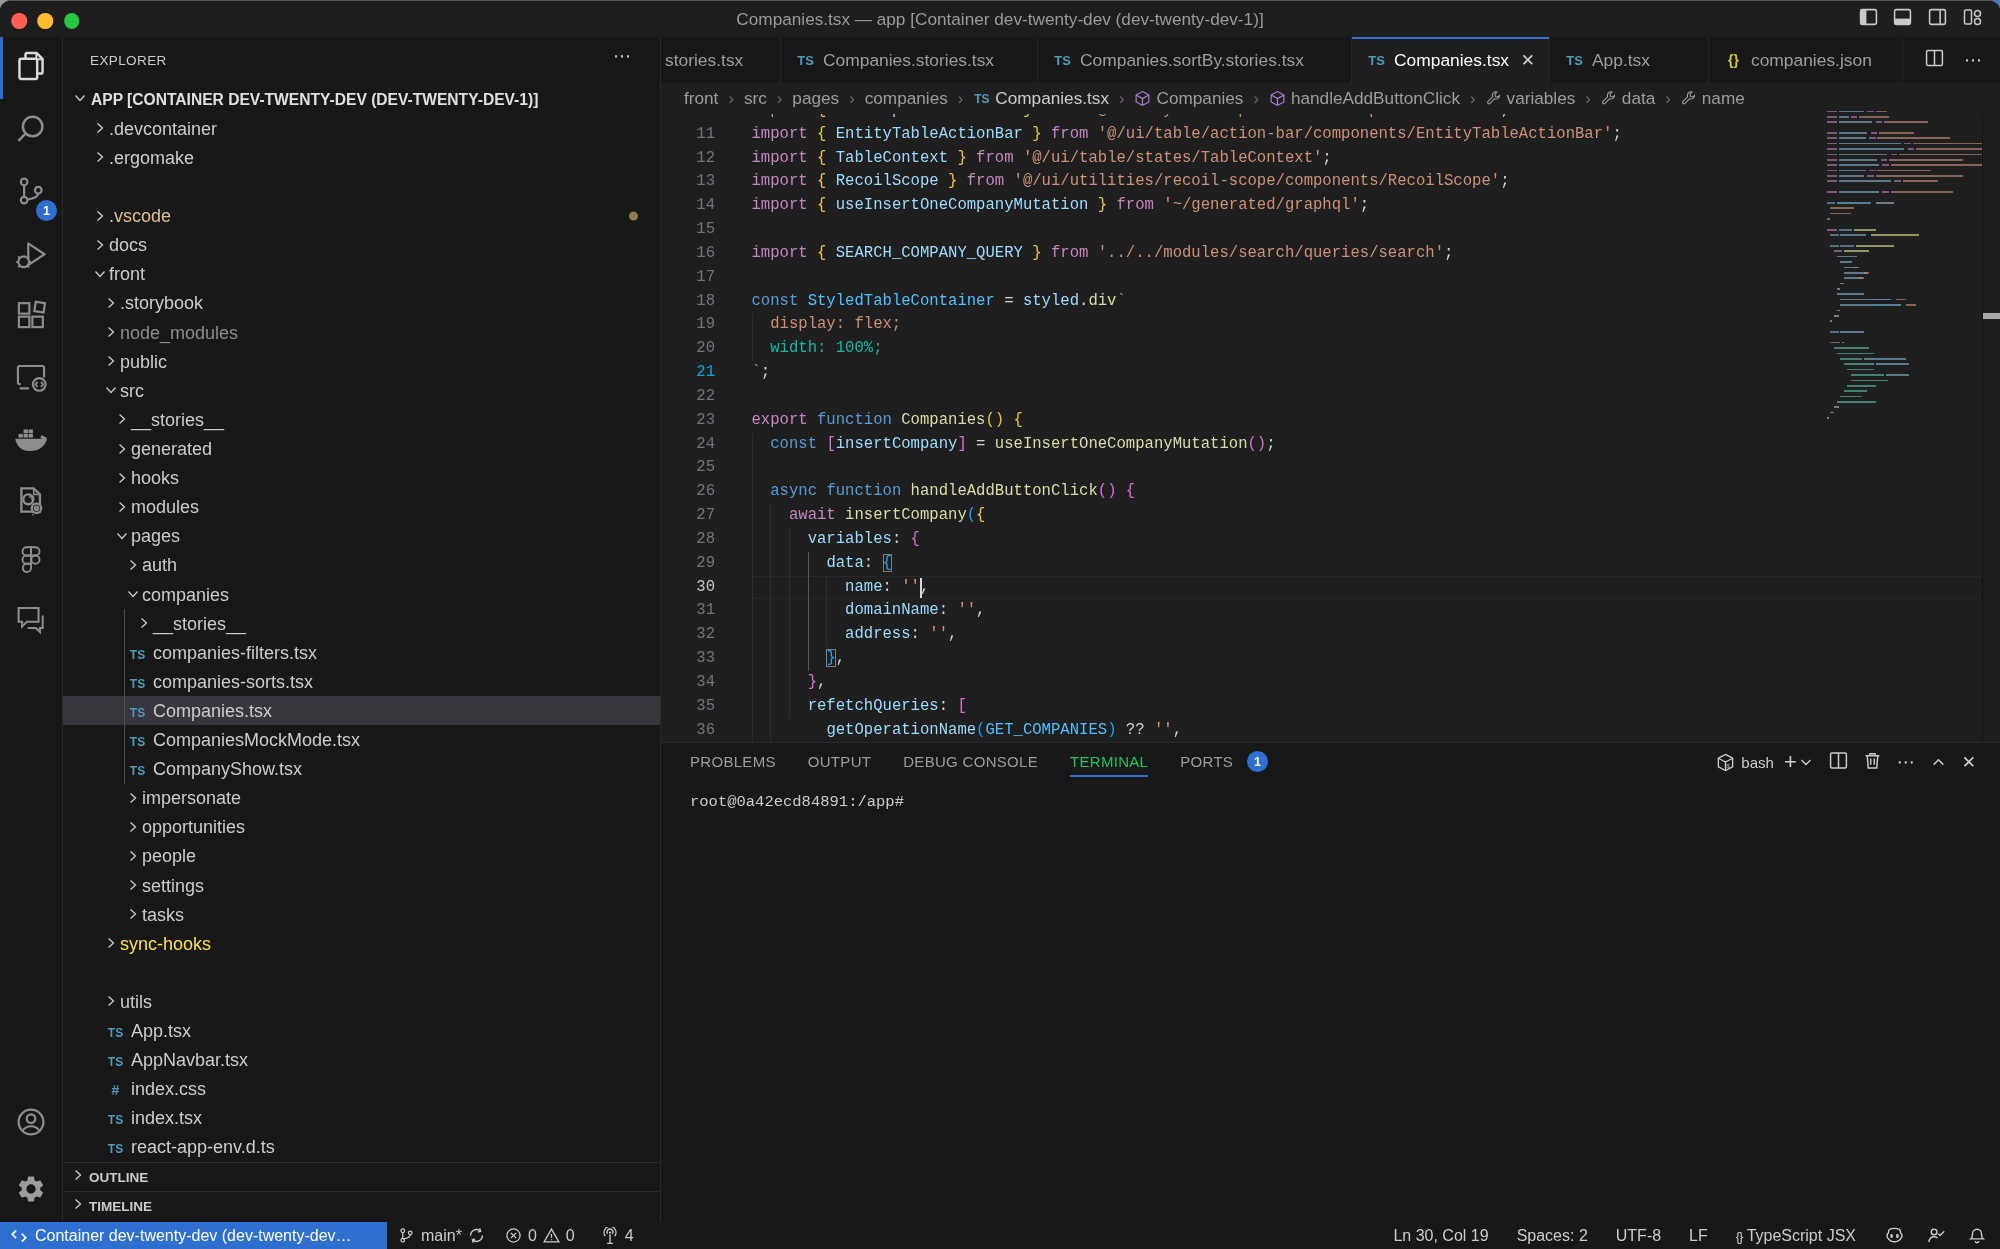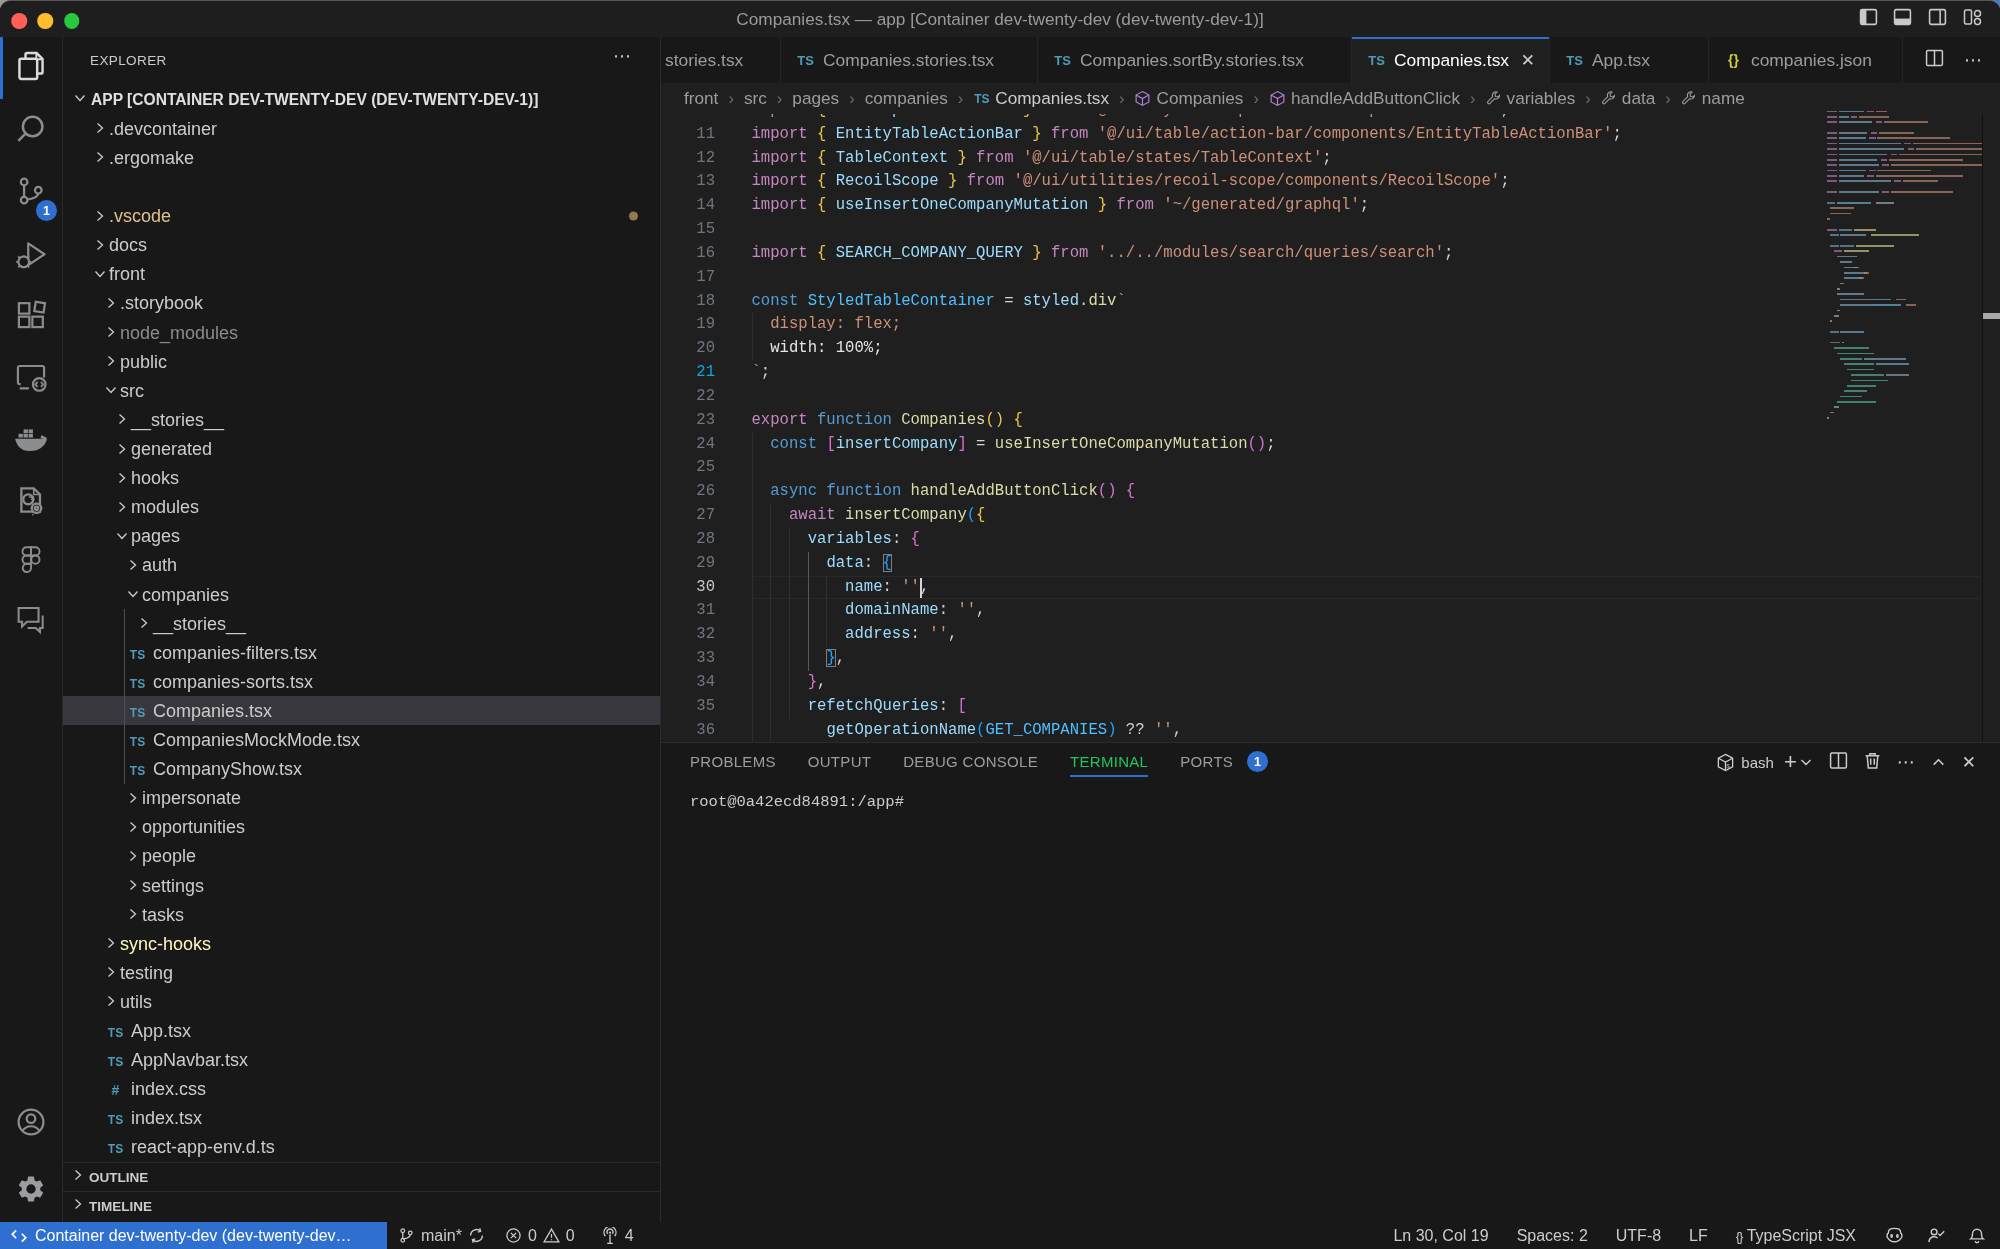--- a/index.html
+++ b/index.html
@@ -267,27 +267,21 @@
 <div style="position:absolute;left:0;right:0;top:863.1px;height:29.1px;">
           <span style="position:absolute;left:61.5px;top:6px"><svg width="16" height="16" viewBox="0 0 16 16">
               <path d="M5.5 3.5 10.5 8l-5 4.5" fill="none" stroke="#cccccc" stroke-width="1.3"></path>
             </svg></span>
           <span style="position:absolute;left:79px;top:50%;transform:translateY(-50%);color:#cccccc;white-space:nowrap">tasks</span>
         </div>
 <div style="position:absolute;left:0;right:0;top:892.2px;height:29.1px;">
           <span style="position:absolute;left:39.5px;top:6px"><svg width="16" height="16" viewBox="0 0 16 16">
               <path d="M5.5 3.5 10.5 8l-5 4.5" fill="none" stroke="#cccccc" stroke-width="1.3"></path>
             </svg></span>
-          <span style="position:absolute;left:57px;top:50%;transform:translateY(-50%);color:#fef9c3;white-space:nowrap">sync-hooks</span>
-        </div>
-<div style="position:absolute;left:0;right:0;top:921.2px;height:29.1px;">
-          <span style="position:absolute;left:39.5px;top:6px"><svg width="16" height="16" viewBox="0 0 16 16">
-              <path d="M5.5 3.5 10.5 8l-5 4.5" fill="none" stroke="#cccccc" stroke-width="1.3"></path>
-            </svg></span>
-          <span style="position:absolute;left:57px;top:50%;transform:translateY(-50%);color:#cccccc;white-space:nowrap">testing</span>
+          <span style="position:absolute;left:57px;top:50%;transform:translateY(-50%);color:#fde047;white-space:nowrap">sync-hooks</span>
         </div>
 <div style="position:absolute;left:0;right:0;top:950.4px;height:29.1px;">
           <span style="position:absolute;left:39.5px;top:6px"><svg width="16" height="16" viewBox="0 0 16 16">
               <path d="M5.5 3.5 10.5 8l-5 4.5" fill="none" stroke="#cccccc" stroke-width="1.3"></path>
             </svg></span>
           <span style="position:absolute;left:57px;top:50%;transform:translateY(-50%);color:#cccccc;white-space:nowrap">utils</span>
         </div>
 <div style="position:absolute;left:0;right:0;top:979.5px;height:29.1px;">
           <span style="position:absolute;left:44px;top:50%;transform:translateY(-50%)"><span style="display:inline-block;width:17px;font:bold 12px 'Liberation Sans';color:#519aba;text-align:center">TS</span></span>
           <span style="position:absolute;left:68px;top:50%;transform:translateY(-50%);color:#cccccc;white-space:nowrap">App.tsx</span>
@@ -403,21 +397,21 @@
     <div class="cl" style="top:-15.16px"><span class="ln" style="color:#6e7681">10</span><span class="ct"><span style="color:#C586C0">import</span><span style="color:#D4D4D4">&nbsp;</span><span style="color:#E8C64A">{</span><span style="color:#D4D4D4">&nbsp;</span><span style="color:#9CDCFE">WithTopBarContainer</span><span style="color:#D4D4D4">&nbsp;</span><span style="color:#E8C64A">}</span><span style="color:#D4D4D4">&nbsp;</span><span style="color:#C586C0">from</span><span style="color:#D4D4D4">&nbsp;</span><span style="color:#CE9178">'@/ui/layout/components/WithTopBarContainer'</span><span style="color:#D4D4D4">;</span></span></div>
 <div class="cl" style="top:8.68px"><span class="ln" style="color:#6e7681">11</span><span class="ct"><span style="color:#C586C0">import</span><span style="color:#D4D4D4">&nbsp;</span><span style="color:#E8C64A">{</span><span style="color:#D4D4D4">&nbsp;</span><span style="color:#9CDCFE">EntityTableActionBar</span><span style="color:#D4D4D4">&nbsp;</span><span style="color:#E8C64A">}</span><span style="color:#D4D4D4">&nbsp;</span><span style="color:#C586C0">from</span><span style="color:#D4D4D4">&nbsp;</span><span style="color:#CE9178">'@/ui/table/action-bar/components/EntityTableActionBar'</span><span style="color:#D4D4D4">;</span></span></div>
 <div class="cl" style="top:32.52px"><span class="ln" style="color:#6e7681">12</span><span class="ct"><span style="color:#C586C0">import</span><span style="color:#D4D4D4">&nbsp;</span><span style="color:#E8C64A">{</span><span style="color:#D4D4D4">&nbsp;</span><span style="color:#9CDCFE">TableContext</span><span style="color:#D4D4D4">&nbsp;</span><span style="color:#E8C64A">}</span><span style="color:#D4D4D4">&nbsp;</span><span style="color:#C586C0">from</span><span style="color:#D4D4D4">&nbsp;</span><span style="color:#CE9178">'@/ui/table/states/TableContext'</span><span style="color:#D4D4D4">;</span></span></div>
 <div class="cl" style="top:56.36px"><span class="ln" style="color:#6e7681">13</span><span class="ct"><span style="color:#C586C0">import</span><span style="color:#D4D4D4">&nbsp;</span><span style="color:#E8C64A">{</span><span style="color:#D4D4D4">&nbsp;</span><span style="color:#9CDCFE">RecoilScope</span><span style="color:#D4D4D4">&nbsp;</span><span style="color:#E8C64A">}</span><span style="color:#D4D4D4">&nbsp;</span><span style="color:#C586C0">from</span><span style="color:#D4D4D4">&nbsp;</span><span style="color:#CE9178">'@/ui/utilities/recoil-scope/components/RecoilScope'</span><span style="color:#D4D4D4">;</span></span></div>
 <div class="cl" style="top:80.20px"><span class="ln" style="color:#6e7681">14</span><span class="ct"><span style="color:#C586C0">import</span><span style="color:#D4D4D4">&nbsp;</span><span style="color:#E8C64A">{</span><span style="color:#D4D4D4">&nbsp;</span><span style="color:#9CDCFE">useInsertOneCompanyMutation</span><span style="color:#D4D4D4">&nbsp;</span><span style="color:#E8C64A">}</span><span style="color:#D4D4D4">&nbsp;</span><span style="color:#C586C0">from</span><span style="color:#D4D4D4">&nbsp;</span><span style="color:#CE9178">'~/generated/graphql'</span><span style="color:#D4D4D4">;</span></span></div>
 <div class="cl" style="top:104.04px"><span class="ln" style="color:#6e7681">15</span><span class="ct"></span></div>
 <div class="cl" style="top:127.88px"><span class="ln" style="color:#6e7681">16</span><span class="ct"><span style="color:#C586C0">import</span><span style="color:#D4D4D4">&nbsp;</span><span style="color:#E8C64A">{</span><span style="color:#D4D4D4">&nbsp;</span><span style="color:#9CDCFE">SEARCH_COMPANY_QUERY</span><span style="color:#D4D4D4">&nbsp;</span><span style="color:#E8C64A">}</span><span style="color:#D4D4D4">&nbsp;</span><span style="color:#C586C0">from</span><span style="color:#D4D4D4">&nbsp;</span><span style="color:#CE9178">'../../modules/search/queries/search'</span><span style="color:#D4D4D4">;</span></span></div>
 <div class="cl" style="top:151.72px"><span class="ln" style="color:#6e7681">17</span><span class="ct"></span></div>
 <div class="cl" style="top:175.56px"><span class="ln" style="color:#6e7681">18</span><span class="ct"><span style="color:#569CD6">const</span><span style="color:#D4D4D4">&nbsp;</span><span style="color:#4FC1FF">StyledTableContainer</span><span style="color:#D4D4D4">&nbsp;=&nbsp;</span><span style="color:#9CDCFE">styled</span><span style="color:#D4D4D4">.</span><span style="color:#DCDCAA">div</span><span style="color:#CE9178">`</span></span></div>
 <div class="cl" style="top:199.40px"><span class="ln" style="color:#6e7681">19</span><span class="ct"><span style="color:#CE9178">&nbsp;&nbsp;display:&nbsp;flex;</span></span></div>
-<div class="cl" style="top:223.24px"><span class="ln" style="color:#6e7681">20</span><span class="ct"><span style="color:#e5e5e5">&nbsp;&nbsp;width:&nbsp;100%;</span></span></div>
+<div class="cl" style="top:223.24px"><span class="ln" style="color:#6e7681">20</span><span class="ct"><span style="color:#14b8a6">&nbsp;&nbsp;width:&nbsp;100%;</span></span></div>
 <div class="cl" style="top:247.08px"><span class="ln" style="color:#0ea5e9">21</span><span class="ct"><span style="color:#CE9178">`</span><span style="color:#D4D4D4">;</span></span></div>
 <div class="cl" style="top:270.92px"><span class="ln" style="color:#6e7681">22</span><span class="ct"></span></div>
 <div class="cl" style="top:294.76px"><span class="ln" style="color:#6e7681">23</span><span class="ct"><span style="color:#C586C0">export</span><span style="color:#D4D4D4">&nbsp;</span><span style="color:#569CD6">function</span><span style="color:#D4D4D4">&nbsp;</span><span style="color:#DCDCAA">Companies</span><span style="color:#E8C64A">(</span><span style="color:#E8C64A">)</span><span style="color:#D4D4D4">&nbsp;</span><span style="color:#E8C64A">{</span></span></div>
 <div class="cl" style="top:318.60px"><span class="ln" style="color:#6e7681">24</span><span class="ct"><span style="color:#D4D4D4">&nbsp;&nbsp;</span><span style="color:#569CD6">const</span><span style="color:#D4D4D4">&nbsp;</span><span style="color:#D670D6">[</span><span style="color:#9CDCFE">insertCompany</span><span style="color:#D670D6">]</span><span style="color:#D4D4D4">&nbsp;=&nbsp;</span><span style="color:#DCDCAA">useInsertOneCompanyMutation</span><span style="color:#D670D6">(</span><span style="color:#D670D6">)</span><span style="color:#D4D4D4">;</span></span></div>
 <div class="cl" style="top:342.44px"><span class="ln" style="color:#6e7681">25</span><span class="ct"></span></div>
 <div class="cl" style="top:366.28px"><span class="ln" style="color:#6e7681">26</span><span class="ct"><span style="color:#D4D4D4">&nbsp;&nbsp;</span><span style="color:#569CD6">async</span><span style="color:#D4D4D4">&nbsp;</span><span style="color:#569CD6">function</span><span style="color:#D4D4D4">&nbsp;</span><span style="color:#DCDCAA">handleAddButtonClick</span><span style="color:#D670D6">(</span><span style="color:#D670D6">)</span><span style="color:#D4D4D4">&nbsp;</span><span style="color:#D670D6">{</span></span></div>
 <div class="cl" style="top:390.12px"><span class="ln" style="color:#6e7681">27</span><span class="ct"><span style="color:#D4D4D4">&nbsp;&nbsp;&nbsp;&nbsp;</span><span style="color:#C586C0">await</span><span style="color:#D4D4D4">&nbsp;</span><span style="color:#DCDCAA">insertCompany</span><span style="color:#1AA2FF">(</span><span style="color:#E8C64A">{</span></span></div>
 <div class="cl" style="top:413.96px"><span class="ln" style="color:#6e7681">28</span><span class="ct"><span style="color:#D4D4D4">&nbsp;&nbsp;&nbsp;&nbsp;&nbsp;&nbsp;</span><span style="color:#9CDCFE">variables</span><span style="color:#D4D4D4">:</span><span style="color:#D4D4D4">&nbsp;</span><span style="color:#D670D6">{</span></span></div>
 <div class="cl" style="top:437.80px"><span class="ln" style="color:#6e7681">29</span><span class="ct"><span style="color:#D4D4D4">&nbsp;&nbsp;&nbsp;&nbsp;&nbsp;&nbsp;&nbsp;&nbsp;</span><span style="color:#9CDCFE">data</span><span style="color:#D4D4D4">:</span><span style="color:#D4D4D4">&nbsp;</span><span style="color:#1AA2FF;outline:1px solid #7d7d7d;outline-offset:-1px">{</span></span></div>
 <div class="cl" style="top:461.64px"><span class="ln" style="color:#c8c8c8">30</span><span class="ct"><span style="color:#D4D4D4">&nbsp;&nbsp;&nbsp;&nbsp;&nbsp;&nbsp;&nbsp;&nbsp;&nbsp;&nbsp;</span><span style="color:#9CDCFE">name</span><span style="color:#D4D4D4">:</span><span style="color:#D4D4D4">&nbsp;</span><span style="color:#CE9178">''</span><span style="color:#D4D4D4">,</span></span></div>

